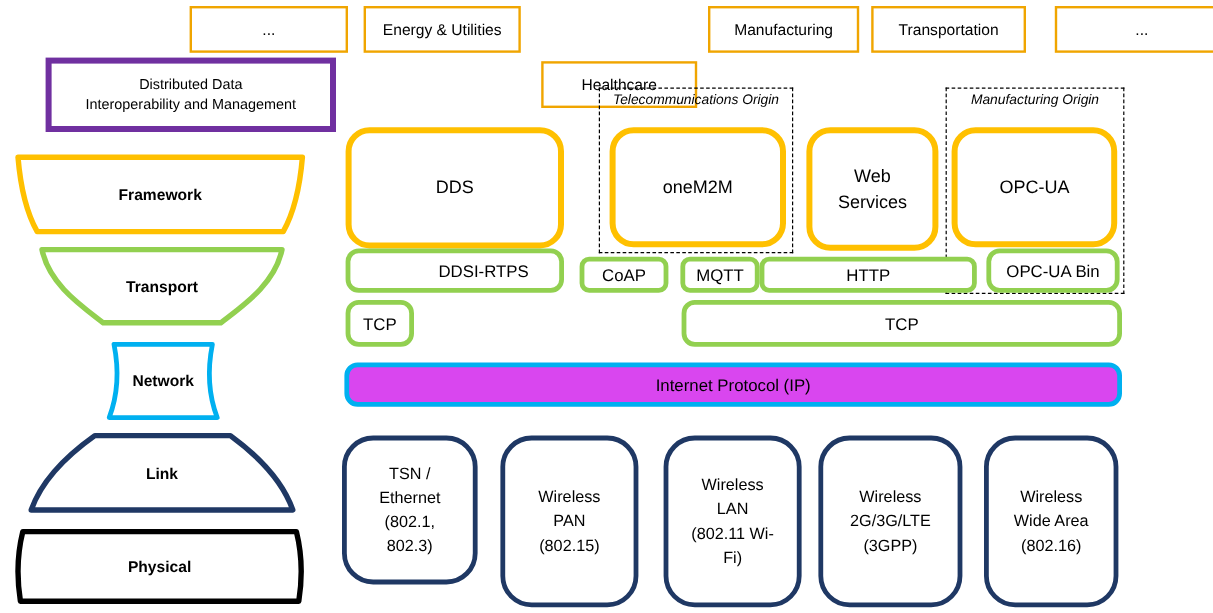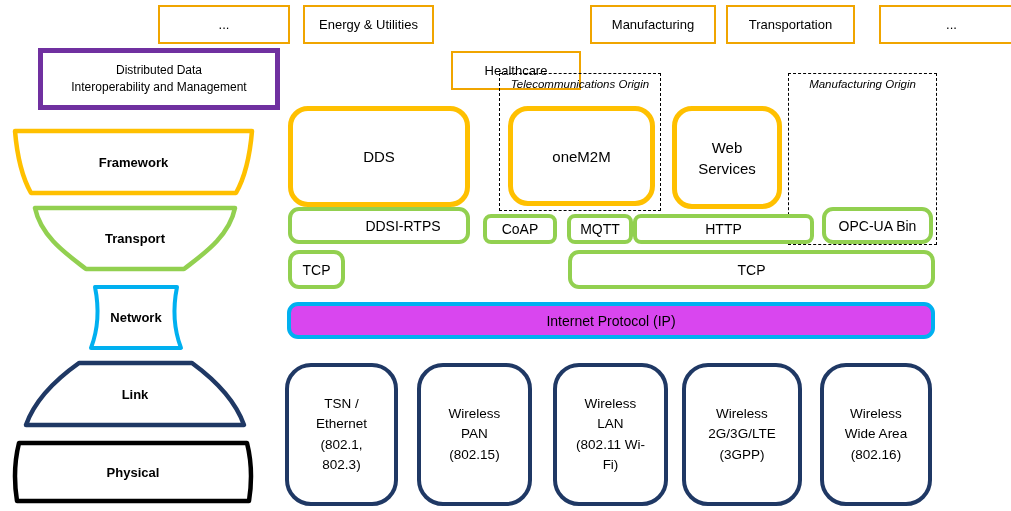--- a/index.html
+++ b/index.html
@@ -85,33 +85,34 @@
     <div class="shape-label">Physical</div>
   </div>
 
   <div class="abs dashed" style="left:499px; top:73px; width:162px; height:138px;">Telecommunications Origin</div>
   <div class="abs dashed" style="left:788px; top:73px; width:149px; height:172px;">Manufacturing Origin</div>
 
   <div class="abs ybox" style="left:288px; top:106px; width:182px; height:101px;">DDS</div>
   <div class="abs ybox" style="left:508px; top:106px; width:147px; height:100px;">oneM2M</div>
   <div class="abs ybox" style="left:672px; top:106px; width:110px; height:103px;">Web
 Services</div>
+  <div class="abs ybox" style="left:793px; top:106px; width:138px; height:100px;">OPC-UA</div>
 
   <div class="abs gbox" style="left:288px; top:207px; width:182px; height:37px;padding-left:48px;">DDSI-RTPS</div>
   <div class="abs gbox" style="left:483px; top:214px; width:74px; height:30px; border-radius:8px;">CoAP</div>
   <div class="abs gbox" style="left:567px; top:214px; width:66px; height:30px; border-radius:8px;">MQTT</div>
   <div class="abs gbox" style="left:633px; top:214px; width:181px; height:30px; border-radius:8px;">HTTP</div>
   <div class="abs gbox" style="left:822px; top:207px; width:111px; height:37px;">OPC-UA Bin</div>
 
   <div class="abs gbox" style="left:288px; top:250px; width:57px; height:39px;">TCP</div>
   <div class="abs gbox" style="left:568px; top:250px; width:367px; height:39px;">TCP</div>
 
   <div class="abs cbox" style="left:287px; top:302px; width:648px; height:37px;">Internet Protocol (IP)</div>
 
-  <div class="abs nbox" style="left:285px; top:363px; width:113px; height:143px;">TSN /
+  <div class="abs nbox" style="left:285px; top:363px; width:113px; height:124px;">TSN /
 Ethernet
 (802.1,
 802.3)</div>
   <div class="abs nbox" style="left:417px; top:363px; width:115px; height:143px;">Wireless
 PAN
 (802.15)</div>
   <div class="abs nbox" style="left:553px; top:363px; width:115px; height:143px;">Wireless
 LAN
 (802.11 Wi-
 Fi)</div>

